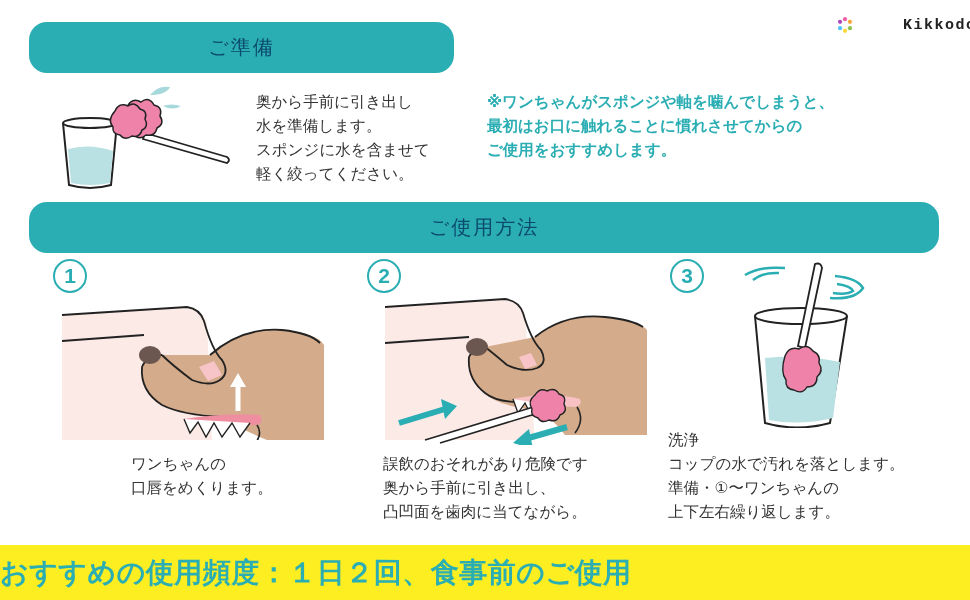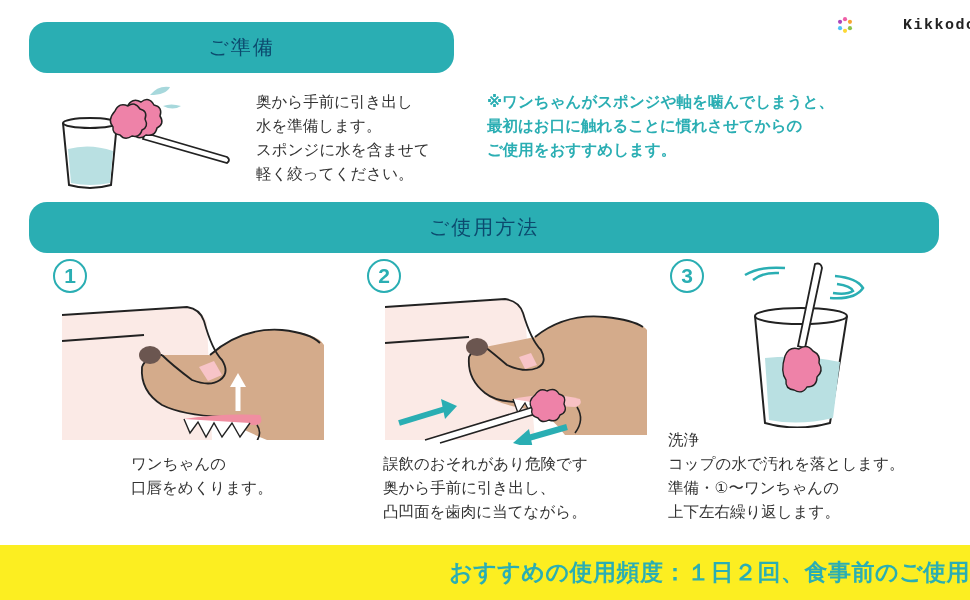--- a/index.html
+++ b/index.html
@@ -37,22 +37,22 @@
   .illus2 { left: 385px; top: 295px; width: 262px; height: 150px; }
   .illus3 { left: 735px; top: 258px; width: 150px; height: 170px; }
 
   .step-text { position: absolute; font-size: 15.5px; line-height: 24px; color: #333; }
   .step1-text { left: 131px; top: 452px; }
   .step2-text { left: 383px; top: 452px; }
   .step3-text { left: 668px; top: 428px; }
 
   .footer {
     position: absolute; left: 0; top: 545px; width: 970px; height: 55px;
-    background: #fcee21; display: flex; align-items: center; justify-content: flex-end;
-    color: #2aaeb3; font-weight: bold; font-size: 23px; letter-spacing: 0.5px; padding-left: 33px;
+    background: #fcee21; display: flex; align-items: center; justify-content: flex-start;
+    color: #2aaeb3; font-weight: bold; font-size: 28px; letter-spacing: 0.5px;
   }
   .line { display: block; white-space: nowrap; }
 </style>
 </head>
 <body>
 
 <div class="logo">
   <svg class="logo-mark" viewBox="0 0 20 20">
     <circle cx="10" cy="3.5" r="2.3" fill="#ef5fa7"></circle>
     <circle cx="15.5" cy="6.5" r="2.3" fill="#f7a531"></circle>

